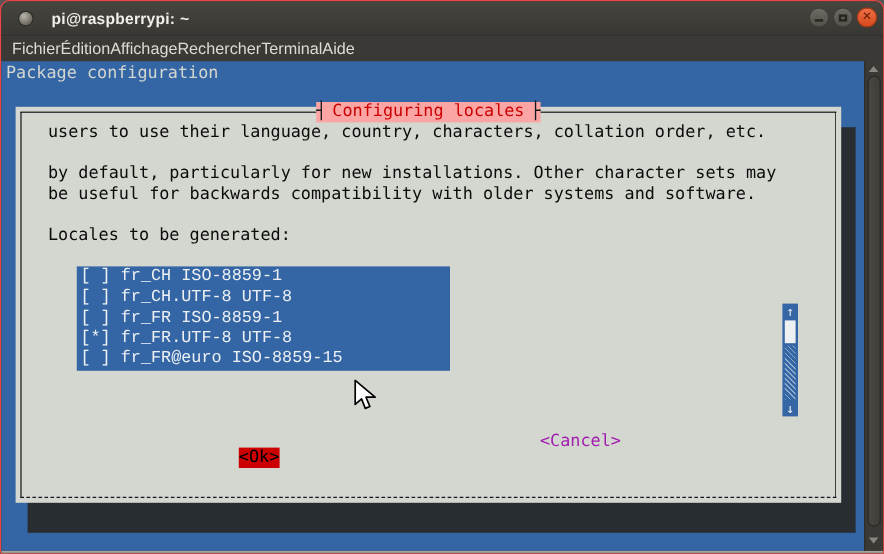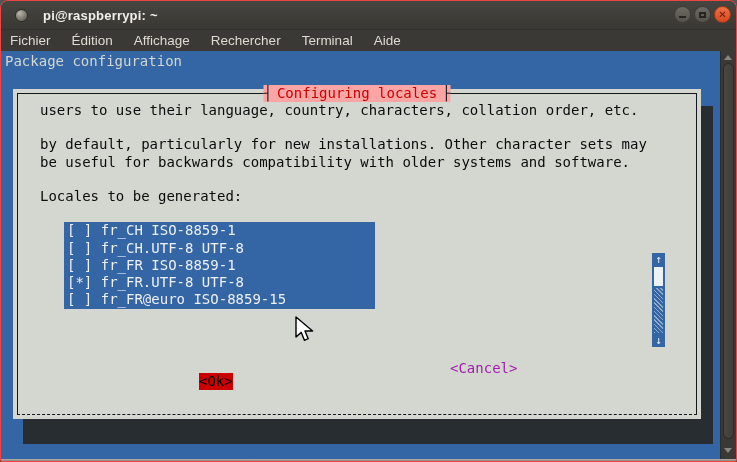--- a/index.html
+++ b/index.html
@@ -30,21 +30,21 @@
     display:flex;align-items:center;justify-content:center;cursor:default;
   }
   .ctrl.minmax{background:linear-gradient(#6d6a63,#55524c);border:1px solid #3e3c37;}
   .ctrl.close{background:linear-gradient(#ef6f45,#d8491d);border:1px solid #a23a16;}
   .glyph-min{width:7px;height:2px;background:#26251f;margin-top:4px;}
   .glyph-max{width:7px;height:6px;border:2px solid #26251f;box-sizing:border-box;}
   .glyph-x{color:#611d06;font-size:10px;font-weight:bold;font-family:"DejaVu Sans",sans-serif;line-height:1;}
   
   .menubar{
     height:21px;background:#3a3935;display:flex;align-items:center;
-    padding-left:9px;gap:21px;font-family:"Liberation Sans",sans-serif;
+    padding-left:9px;gap:0;font-family:"Liberation Sans",sans-serif;
     font-size:13.5px;color:#dfdbd3;
   }
   .mitem{white-space:nowrap;}
   
   .term-wrap{display:flex;height:408px;}
   .screen{
     position:relative;flex:1;background:#3465A4;color:#d3d7cf;
     font-size:14px;line-height:17.2px;overflow:hidden;
   }
   .screen-title{position:absolute;left:4px;top:2px;white-space:pre;}
@@ -64,20 +64,21 @@
     background:#fca5a5;white-space:pre;font-size:14px;line-height:17px;
   }
   .dlg-title .tee{color:#12181c;}
   .dlg-title .red{color:#cc0000;padding:0 5px;}
   .dlg-body{padding-top:8px;}
   .tline{white-space:pre;margin-left:22px;}
   .gap{height:17.2px;}
   .list{
     margin-left:46px;width:308px;background:#3465A4;color:#eef1f4;
     padding:0 0 1px 3px;
+    font-family:Liberation Mono, monospace;
   }
   .lrow{white-space:pre;}
   
   .dlg-sb{
     position:absolute;right:31px;top:159px;width:13px;height:94px;
     background:#3465A4;color:#e8ecf2;font-size:11px;text-align:center;
   }
   .dlg-sb .arr{display:block;height:13px;line-height:13px;}
   .dlg-sb .thumb{position:absolute;left:2px;right:2px;top:14px;height:19px;background:#eef1f4;}
   .dlg-sb .track{

